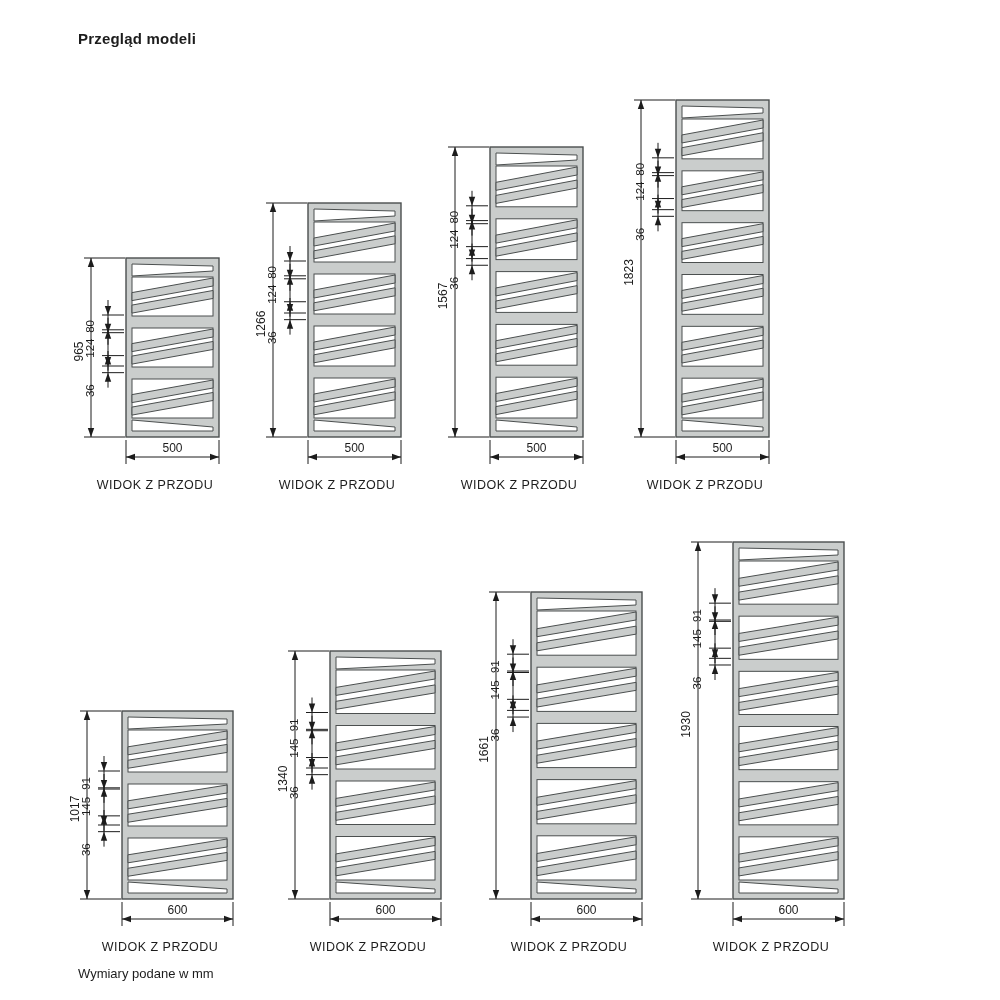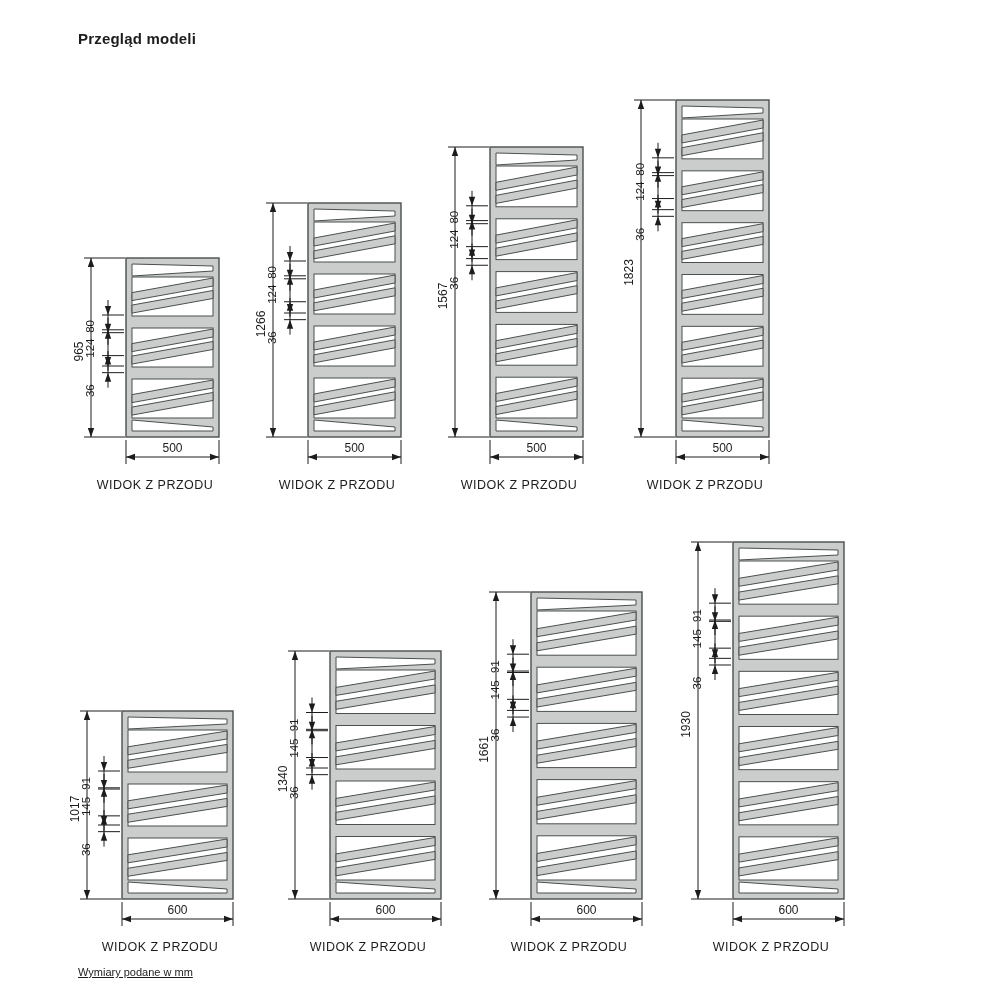--- a/index.html
+++ b/index.html
@@ -1,19 +1,19 @@
 <!DOCTYPE html>
 <html><head>
 <meta charset="utf-8">
 <style>
   html,body{margin:0;padding:0;background:#ffffff;}
   .page{position:relative;width:1000px;height:1000px;background:#fff;overflow:hidden;
         font-family:"Liberation Sans", sans-serif;color:#1c1c1c;}
   .title{position:absolute;left:78px;top:30px;font-size:15px;font-weight:bold;letter-spacing:.2px;}
-  .footnote{position:absolute;left:78px;top:966px;font-size:11px;text-decoration:underline;}
+  .footnote{position:absolute;left:78px;top:966px;font-size:13px;}
   svg{position:absolute;left:0;top:0;}
   text{font-family:"Liberation Sans", sans-serif;}
 </style>
 </head>
 <body>
 
 <div class="page">
   <div class="title">Przegląd modeli</div>
   <svg id="drawing" width="1000" height="1000" viewBox="0 0 1000 1000">
       <g>

